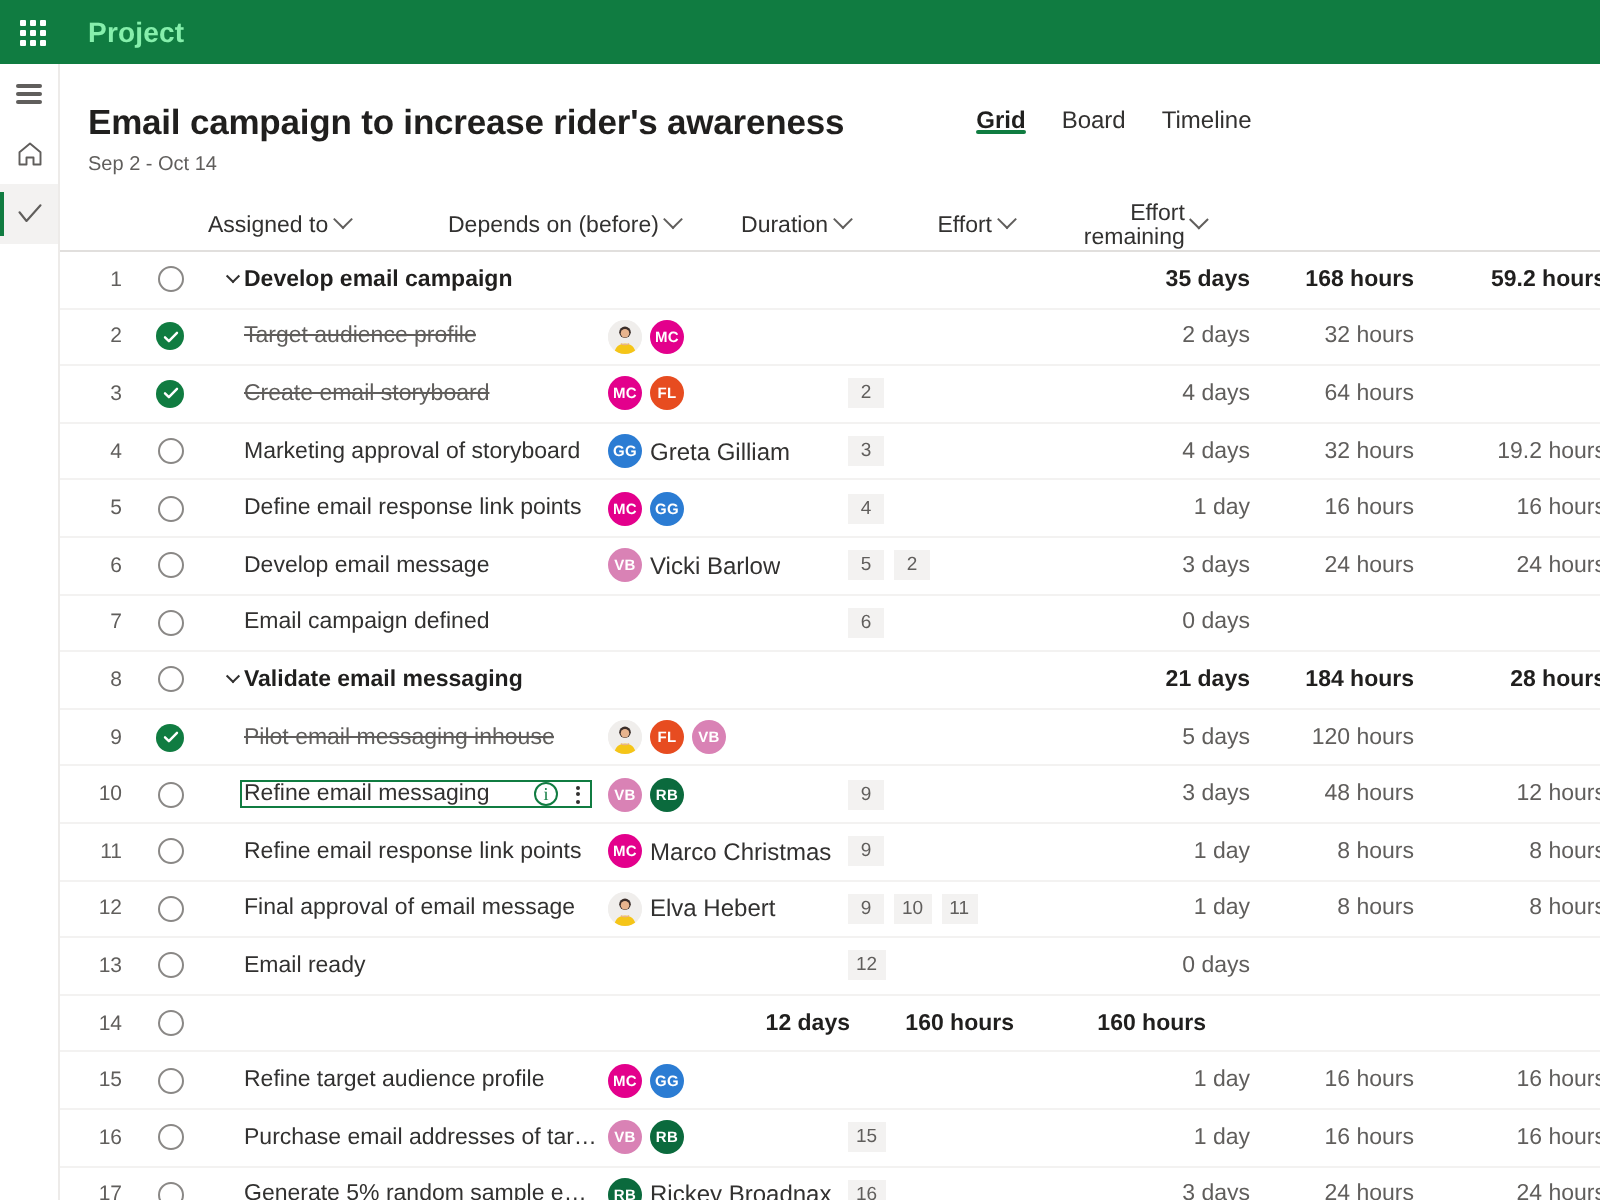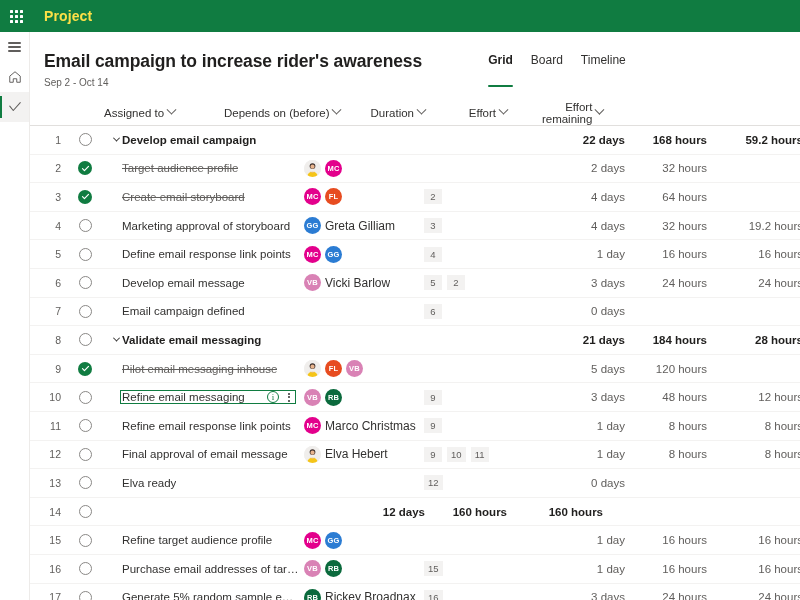--- a/index.html
+++ b/index.html
@@ -10,21 +10,21 @@
     overflow: hidden;
     color: #323130;
   }
 
   
   .suitebar {
     height: 32px;
     background: #107c41;
     display: flex;
     align-items: center;
-    color: #fde047;
+    color: #86efac;
     flex: 0 0 32px;
   }
   .waffle {
     width: 32px; height: 32px;
     display: flex; align-items: center; justify-content: center;
     cursor: pointer;
   }
   .waffle-grid {
     display: grid;
     grid-template-columns: repeat(3, 3px);
@@ -94,21 +94,21 @@
   .tabs {
     display: flex;
     margin-left: 66px;
     margin-top: 3px;
     gap: 18px;
     align-items: flex-start;
   }
   .tab {
     font-size: 12px;
     color: #323130;
-    padding-bottom: 20px;
+    padding-bottom: 0;
     cursor: pointer;
     position: relative;
     white-space: nowrap;
   }
   .tab.active { font-weight: bold; color: #201f1e; }
   .tab.active::after {
     content: "";
     position: absolute; left: 0; right: 0; bottom: 0;
     height: 2px; background: #107c41; border-radius: 1px;
   }
@@ -346,21 +346,21 @@
               <span class="circ"></span>
             </div>
             <div class="c-name summary-indent">
               <span class="expander">
                 <span class="chev-sm"></span>
               </span>
               <span class="name-text">Develop email campaign</span>
             </div>
             <div class="c-assign"></div>
             <div class="c-depends"></div>
-            <div class="c-dur"><span class="val">22 days</span></div>
+            <div class="c-dur"><span class="val">35 days</span></div>
             <div class="c-eff"><span class="val">168 hours</span></div>
             <div class="c-rem"><span class="val">59.2 hours</span></div>
             <div class="c-end"></div>
           </div>
           <div class="grid-row">
             <div class="c-num">2</div>
             <div class="c-check">
               <span class="done">
                 <svg width="9" height="9" viewBox="0 0 12 12">
                   <path d="M2 6.2l2.6 2.6L10 3.2" fill="none" stroke="#fff" stroke-width="1.6" stroke-linecap="round" stroke-linejoin="round"></path>
@@ -611,21 +611,21 @@
             <div class="c-eff"><span class="val muted">8 hours</span></div>
             <div class="c-rem"><span class="val muted">8 hours</span></div>
             <div class="c-end"></div>
           </div>
           <div class="grid-row">
             <div class="c-num">13</div>
             <div class="c-check">
               <span class="circ"></span>
             </div>
             <div class="c-name task-indent">
-              <span class="name-text">Elva ready</span>
+              <span class="name-text">Email ready</span>
             </div>
             <div class="c-assign"></div>
             <div class="c-depends">
               <span class="chip">12</span>
             </div>
             <div class="c-dur"><span class="val muted">0 days</span></div>
             <div class="c-eff"><span class="val muted"></span></div>
             <div class="c-rem"><span class="val muted"></span></div>
             <div class="c-end"></div>
           </div>

